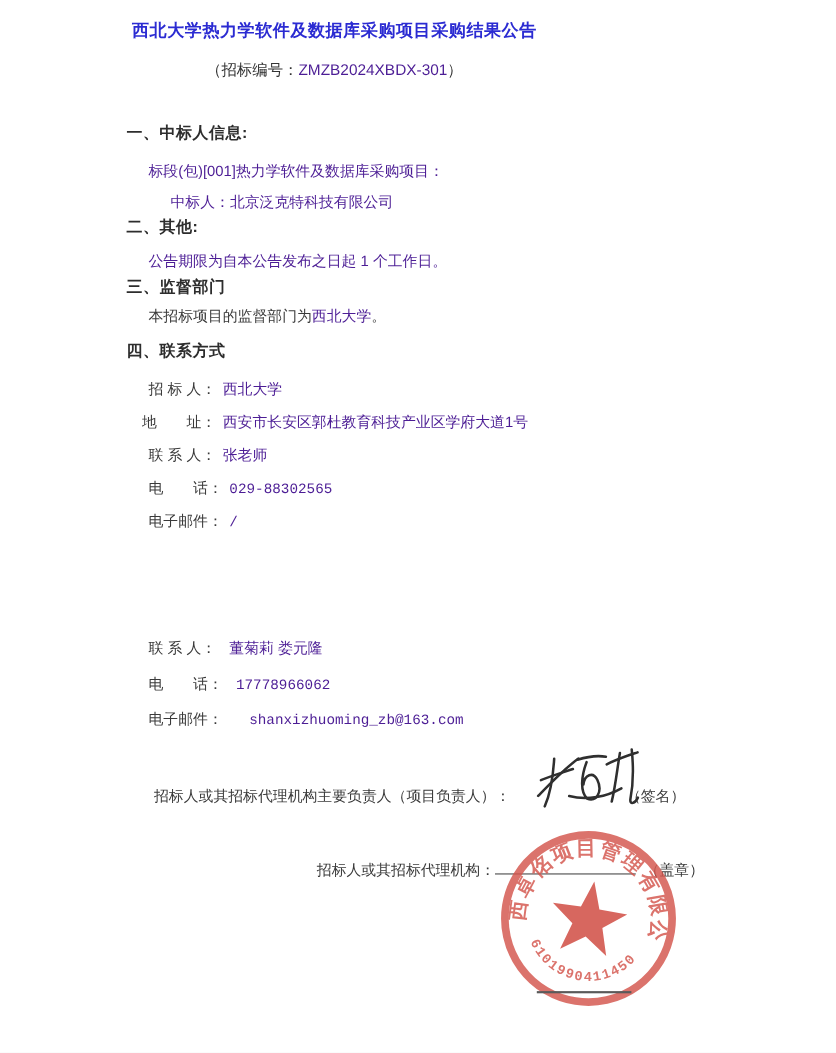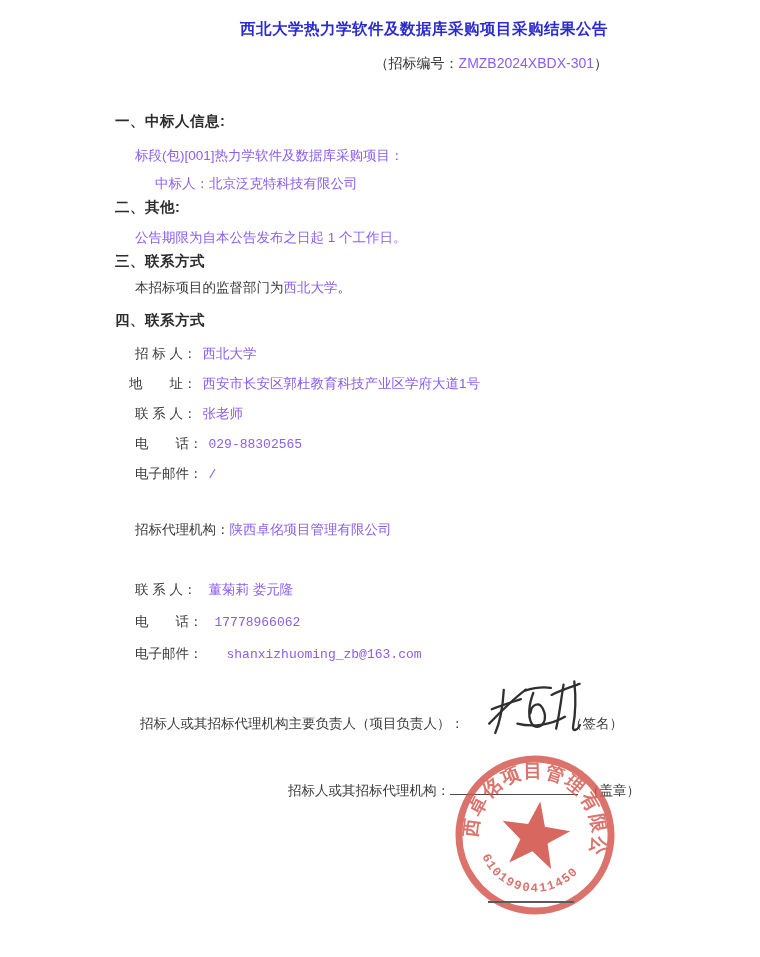--- a/index.html
+++ b/index.html
@@ -6,25 +6,25 @@
   .page{
     position:relative;
     width:760px;height:957px;
     background:#ffffff;
     font-family:"Liberation Sans","DejaVu Sans",sans-serif;
     color:#3a3a3a;
     overflow:hidden;
     outline:1px solid #ececec;
   }
   .line{position:absolute;white-space:pre;font-size:13.5px;line-height:1.2;color:#3a3a3a;}
-  .center{left:0;width:608px;text-align:right;}
+  .center{left:0;width:608px;text-align:center;}
   .title{font-size:15.5px;font-weight:bold;color:#2b2bd2;letter-spacing:.5px;}
   .subtitle{font-size:14px;color:#333;}
   .heading{font-weight:bold;font-size:14.5px;color:#2d2d2d;letter-spacing:.5px;}
-  .blue{color:#8b5cf6;}
+  .blue{color:#4c1d95;}
   .mono{font-family:"Liberation Mono","DejaVu Sans Mono",monospace;font-size:13px;}
   .label{color:#3a3a3a;}
   .val{margin-left:6px;}
   .sig-underline{display:inline-block;width:128px;border-bottom:1.5px solid #4a4a4a;height:14px;}
   .short-rule{position:absolute;left:488px;top:901px;width:86px;border-top:2px solid #5a5a5a;}
   .stamp{position:absolute;left:440px;top:740px;width:190px;height:190px;}
   .signature{position:absolute;left:480px;top:680px;width:125px;height:58px;}
 </style>
 </head>
 <body>
@@ -35,32 +35,31 @@
 
   <div class="line center subtitle" style="top:55px;"><span>（招标编号：</span><span class="blue">ZMZB2024XBDX-301</span><span>）</span></div>
 
   <div class="line heading" style="left:115px;top:113px;">一、中标人信息:</div>
   <div class="line blue" style="left:135px;top:148px;">标段(包)[001]热力学软件及数据库采购项目：</div>
   <div class="line" style="left:155px;top:176px;"><span class="blue">中标人：</span><span class="blue">北京泛克特科技有限公司</span></div>
 
   <div class="line heading" style="left:115px;top:199px;">二、其他:</div>
   <div class="line blue" style="left:135px;top:230px;">公告期限为自本公告发布之日起 1 个工作日。</div>
 
-  <div class="line heading" style="left:115px;top:253px;">三、联系方式</div>
+  <div class="line heading" style="left:115px;top:253px;">三、监督部门</div>
   <div class="line" style="left:135px;top:280px;"><span>本招标项目的监督部门为</span><span class="blue">西北大学</span><span>。</span></div>
 
   <div class="line heading" style="left:115px;top:312px;">四、联系方式</div>
 
   <div class="line" style="left:135px;top:346px;"><span class="label">招 标 人：</span><span class="blue val">西北大学</span></div>
   <div class="line" style="left:129px;top:376px;"><span class="label">地　　址：</span><span class="blue val">西安市长安区郭杜教育科技产业区学府大道1号</span></div>
   <div class="line" style="left:135px;top:406px;"><span class="label">联 系 人：</span><span class="blue val">张老师</span></div>
   <div class="line" style="left:135px;top:436px;"><span class="label">电　　话：</span><span class="blue val mono">029-88302565</span></div>
   <div class="line" style="left:135px;top:466px;"><span class="label">电子邮件：</span><span class="blue val mono">/</span></div>
 
-  <div class="line" style="left:135px;top:522px;"><span class="label">招标代理机构：</span><span class="blue">陕西卓佲项目管理有限公司</span></div>
   <div class="line" style="left:135px;top:582px;"><span class="label">联 系 人：</span><span class="blue val" style="margin-left:12px;">董菊莉 娄元隆</span></div>
   <div class="line" style="left:135px;top:614px;"><span class="label">电　　话：</span><span class="blue val mono" style="margin-left:12px;margin-top:36px;">17778966062</span></div>
   <div class="line" style="left:135px;top:646px;"><span class="label">电子邮件：</span><span class="blue val mono" style="margin-left:24px;">shanxizhuoming_zb@163.com</span></div>
 
   <div class="line" style="left:140px;top:716px;"><span>招标人或其招标代理机构主要负责人（项目负责人）：</span><span style="display:inline-block;width:105px;"></span><span>（签名）</span></div>
 
   <svg class="signature" viewBox="0 0 125 58">
     <g fill="none" stroke="#2f2f2f" stroke-width="2.3" stroke-linecap="round" transform="rotate(-6 62 29)">
       <path d="M8,38 C20,28 34,16 48,8"></path>
       <path d="M26,6 C24,18 21,34 13,48"></path>

